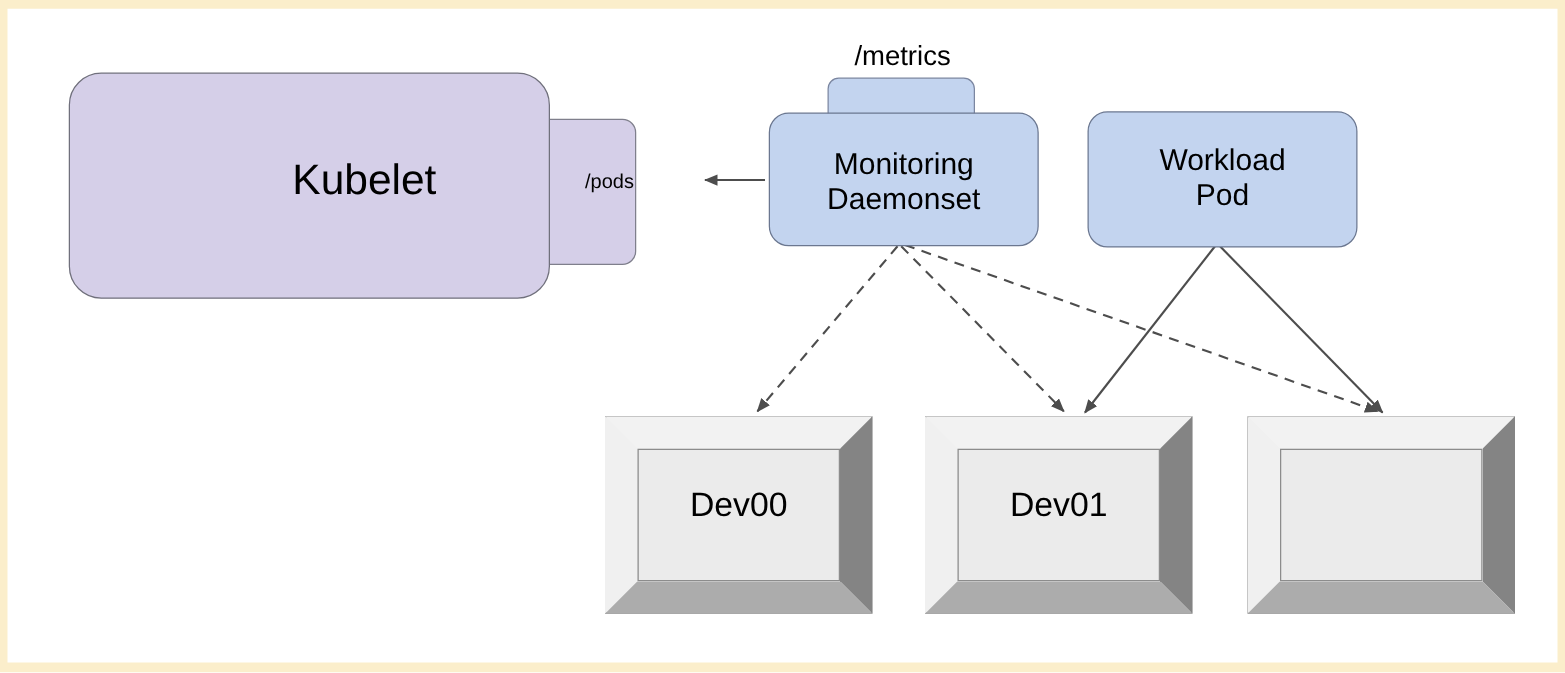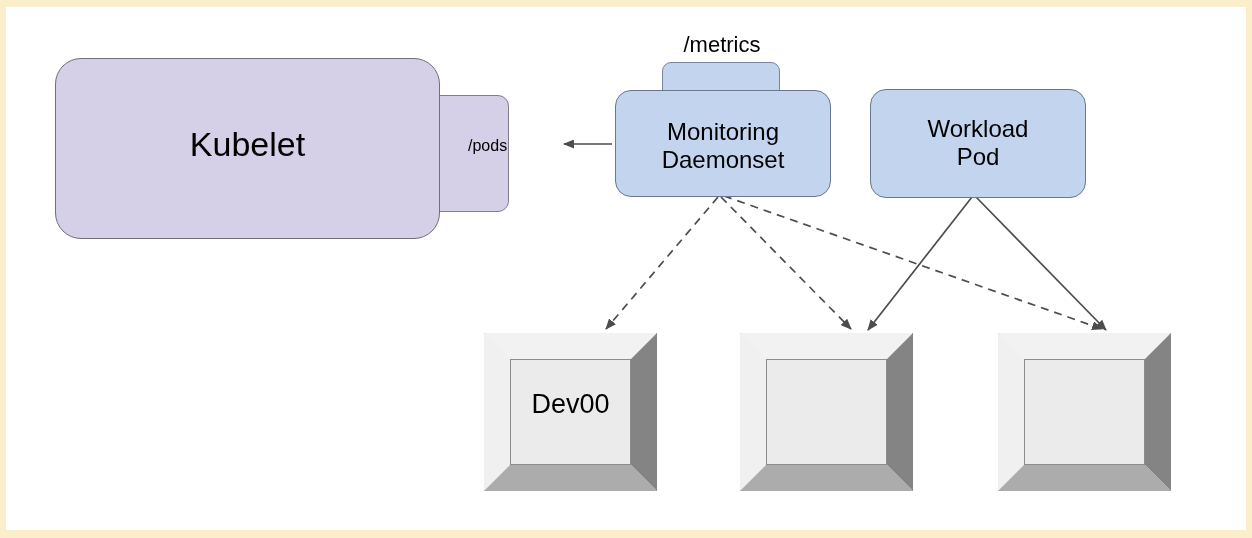--- a/index.html
+++ b/index.html
@@ -70,20 +70,21 @@
     height: 181px;
     background: #d5cfe8;
     border: 1.4px solid #70707c;
     border-radius: 26px;
     box-sizing: border-box;
   }
   #kubelet-text {
     top: 66px;
     font-size: 34px;
     width: 385px;
+    padding-left: 44px;
   }
 
   
   #monitoring-group {
     position: absolute;
     left: 609px;
     top: 55px;
     width: 222px;
     height: 142px;
   }
@@ -154,21 +155,21 @@
     position: absolute;
     left: 462px;
     top: 130px;
     font-size: 16px;
     color: #000000;
   }
 
   
   .dev-box {
     position: absolute;
-    width: 173px;
+    width: 214px;
     height: 158px;
     box-sizing: border-box;
   }
   .dev-frame-outer {
     position: absolute;
     inset: 0;
     background: #efefef;
     border: 1.2px solid #8c8c8c;
     box-sizing: border-box;
   }
@@ -302,20 +303,21 @@
       <div class="dev-label">Dev00</div>
     </div>
 
     <div id="dev01" class="dev-box">
       <div class="dev-frame-outer"></div>
       <div class="bevel-top"></div>
       <div class="bevel-left"></div>
       <div class="bevel-right"></div>
       <div class="bevel-bottom"></div>
       <div class="dev-inner"></div>
+      <div class="dev-label">Dev01</div>
     </div>
 
     <div id="dev02" class="dev-box">
       <div class="dev-frame-outer"></div>
       <div class="bevel-top"></div>
       <div class="bevel-left"></div>
       <div class="bevel-right"></div>
       <div class="bevel-bottom"></div>
       <div class="dev-inner"></div>
     </div>

